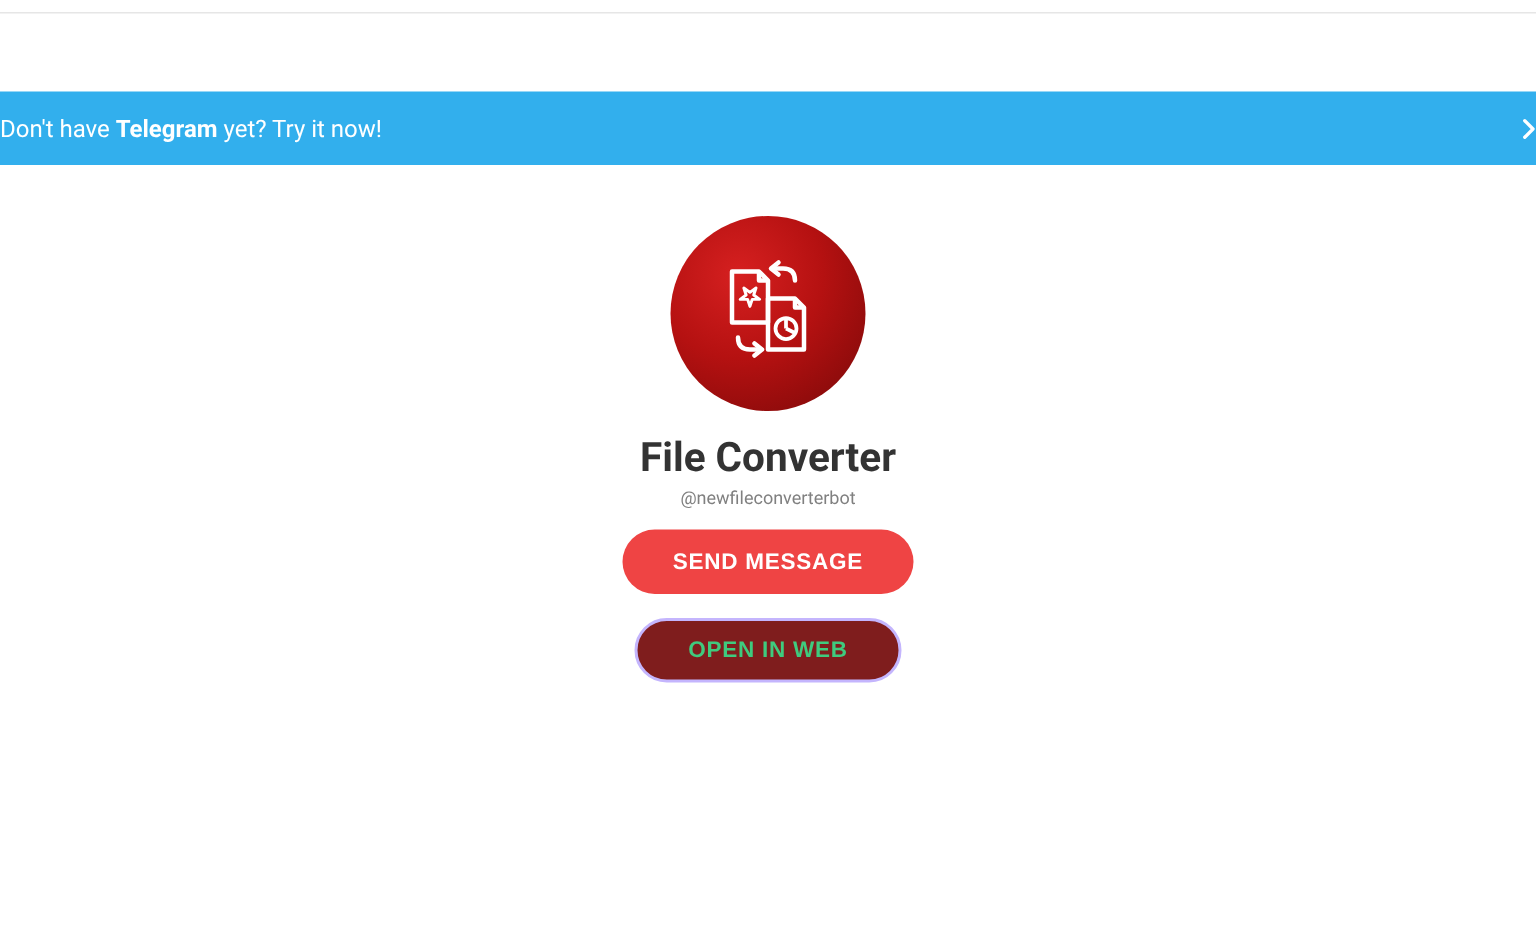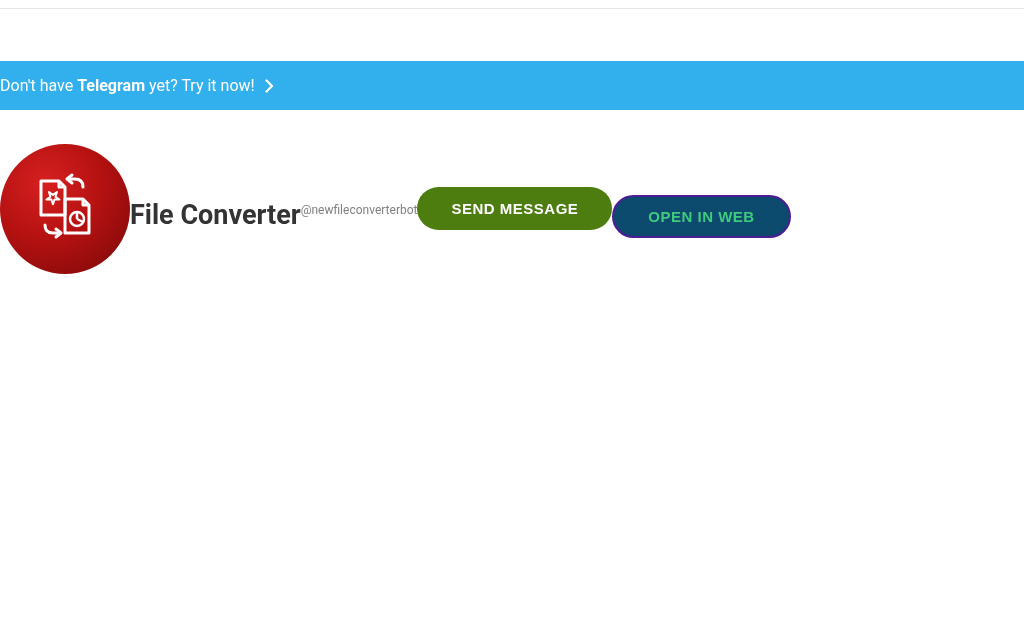--- a/index.html
+++ b/index.html
@@ -18,34 +18,34 @@
     .banner {
       background: #32afed;
       color: #ffffff;
       text-align: center;
       padding: 15px 0;
       font-size: 16px;
       margin-top: 52px;
       cursor: pointer;
       display: flex;
       align-items: center;
-      justify-content: flex-start;
+      justify-content: space-between;
       gap: 4px;
     }
     .banner-text-prefix { font-weight: 400; }
     .banner-text-bold { font-weight: 700; }
     .banner-text-suffix { font-weight: 400; }
     .chevron-icon {
       display: inline-flex;
       align-items: center;
       margin-left: 6px;
     }
     .content {
       display: flex;
-      flex-direction: row;
+      flex-direction: column;
       align-items: center;
       padding-top: 34px;
     }
     .avatar {
       width: 130px;
       height: 130px;
       border-radius: 50%;
       background: radial-gradient(circle at 35% 30%, #d62020 0%, #b51111 45%, #780808 100%);
       display: flex;
       align-items: center;
@@ -75,29 +75,29 @@
       border-radius: 22px;
       font-size: 15px;
       font-weight: 700;
       letter-spacing: 0.5px;
       padding: 13px 34px;
       cursor: pointer;
       text-align: center;
       min-width: 170px;
     }
     .btn-primary {
-      background: #4d7c0f;
+      background: #ef4444;
       color: #ffffff;
       border: none;
       margin-bottom: 16px;
     }
     .btn-secondary {
-      background: #0c4a6e;
+      background: #7f1d1d;
       color: #3fcb7e;
-      border: 2px solid #4c1d95;
+      border: 2px solid #c4b5fd;
       padding: 11px 34px;
     }
   </style>
 </head>
 <body>
 
 <div class="top-divider"></div>
 
 <div class="banner">
   <span>

